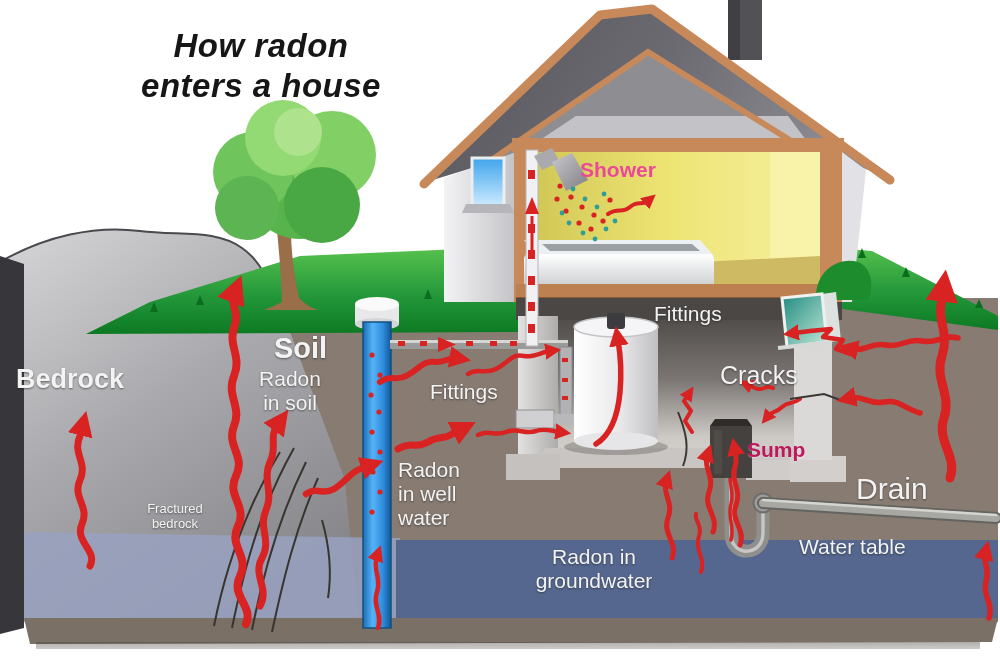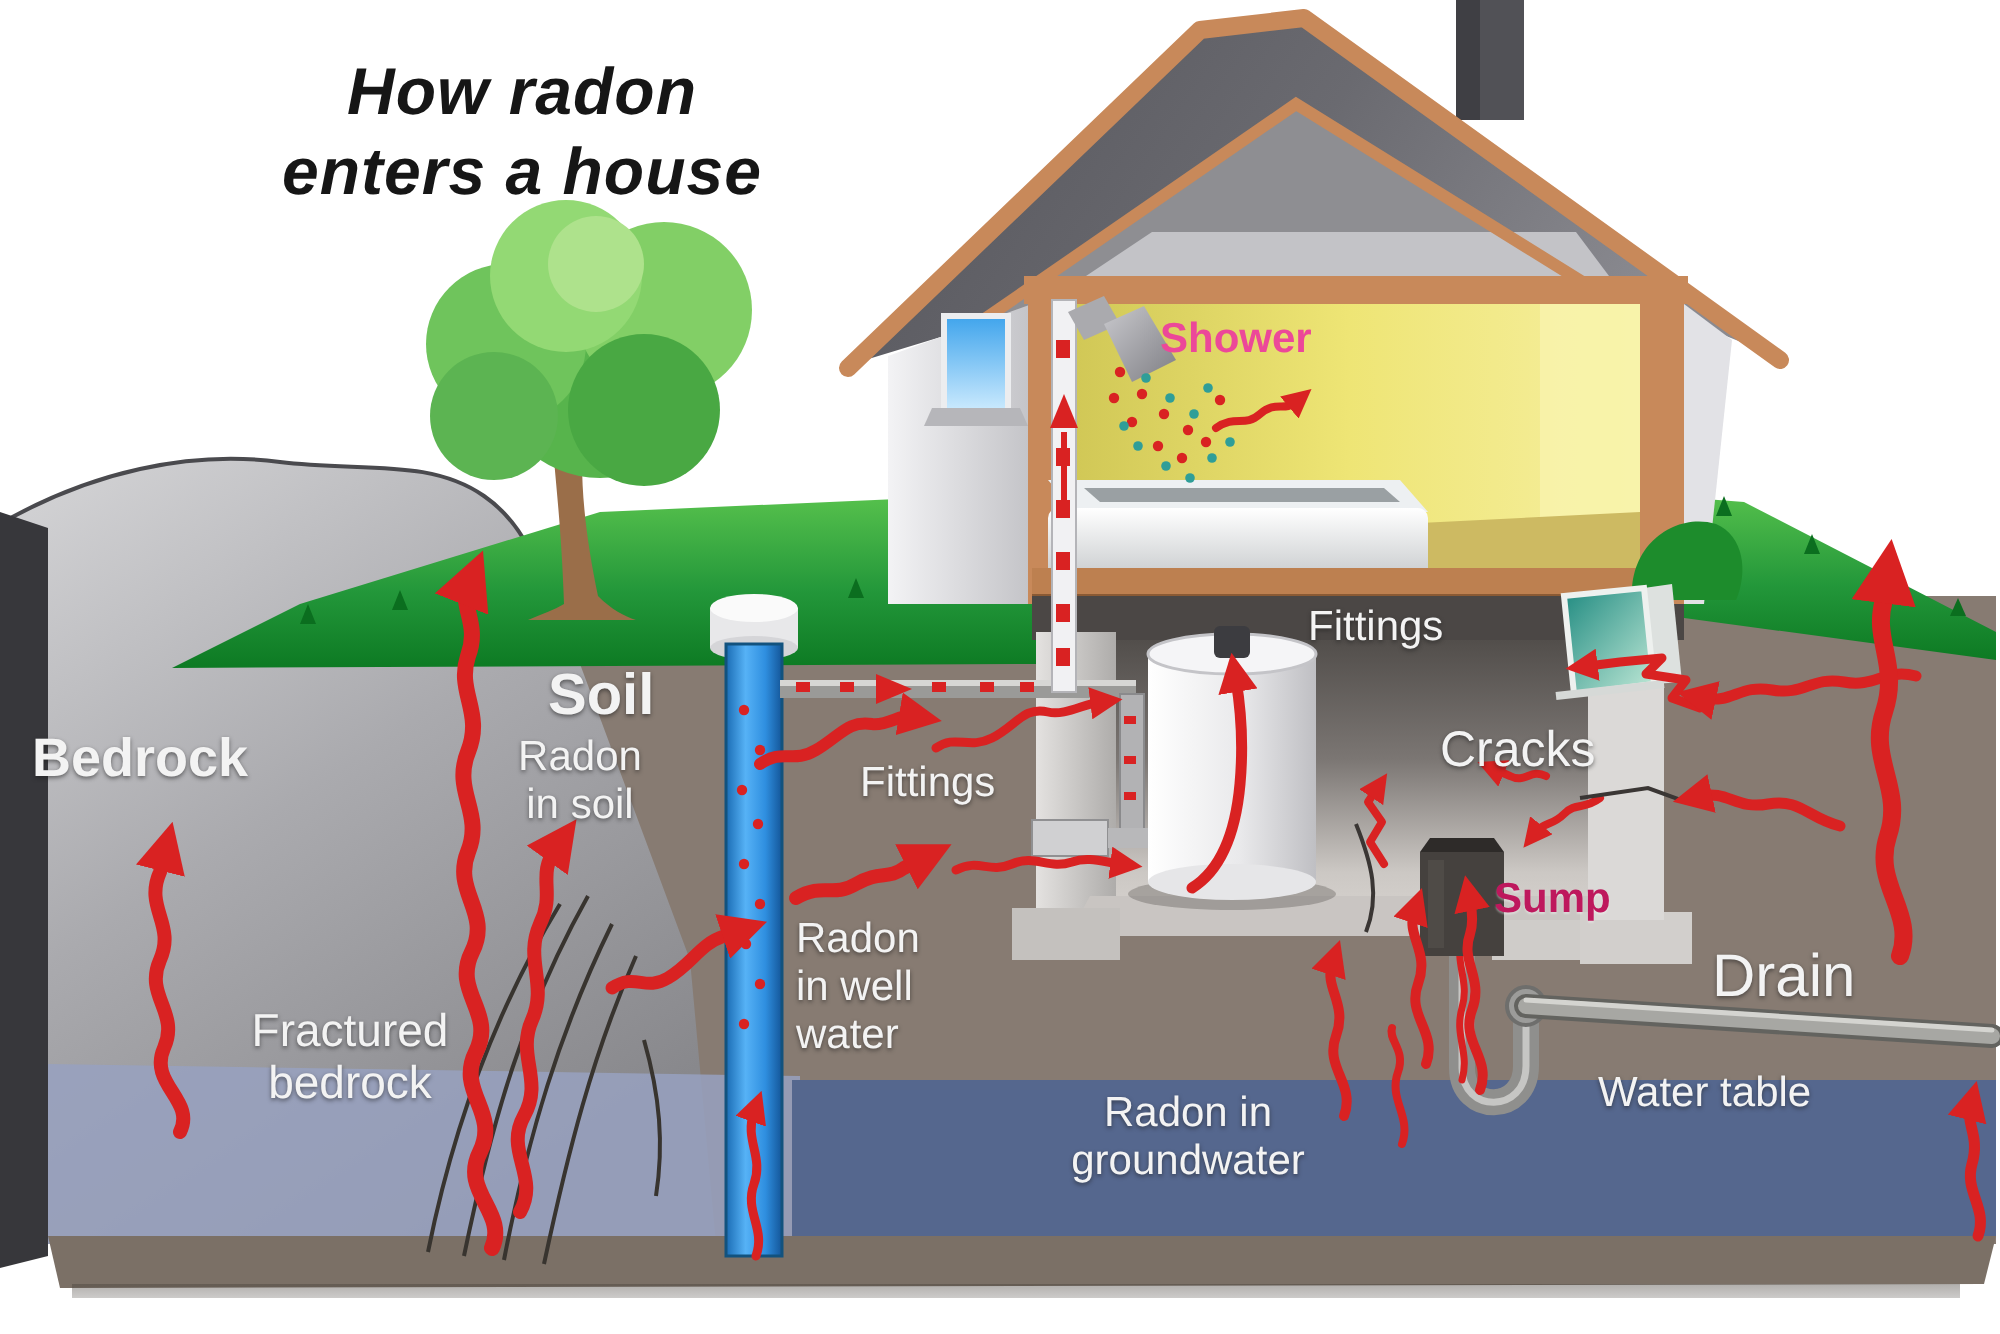--- a/index.html
+++ b/index.html
@@ -6,21 +6,21 @@
   .stage{position:relative;width:1000px;height:649px;background:#ffffff;overflow:hidden;
          font-family:"Liberation Sans",sans-serif;}
   .stage svg{position:absolute;left:0;top:0;}
   .lbl{position:absolute;color:#f3f3f3;white-space:pre-line;line-height:1.14;
        text-shadow:0 1px 2px rgba(25,25,25,.55);}
   .l-title{left:86px;top:26px;width:350px;font-size:33px;font-weight:bold;font-style:italic;
            color:#161616;text-align:center;text-shadow:none;letter-spacing:.5px;line-height:1.22;}
   .l-bedrock{left:16px;top:364px;font-size:27px;font-weight:bold;}
   .l-soil{left:274px;top:332px;font-size:29px;font-weight:bold;}
   .l-radon-soil{left:238px;top:367px;width:104px;font-size:21px;text-align:center;}
-  .l-fractured{left:100px;top:502px;width:150px;font-size:23px;text-align:center;}
+  .l-fractured{left:100px;top:502px;width:150px;font-size:13px;text-align:center;}
   .l-wellwater{left:398px;top:458px;font-size:21px;}
   .l-fittings{left:430px;top:380px;font-size:21px;}
   .l-shower{left:580px;top:158px;font-size:21px;font-weight:bold;color:#ec4899;text-shadow:none;}
   .l-windows{left:654px;top:302px;font-size:21px;}
   .l-cracks{left:720px;top:361px;font-size:25px;}
   .l-sump{left:747px;top:438px;font-size:21px;font-weight:bold;color:#be185d;
           text-shadow:0 1px 1px rgba(255,255,255,.35);}
   .l-drain{left:856px;top:472px;font-size:30px;}
   .l-watertable{left:799px;top:535px;font-size:21px;}
   .l-groundwater{left:513px;top:545px;width:162px;font-size:21px;text-align:center;}

